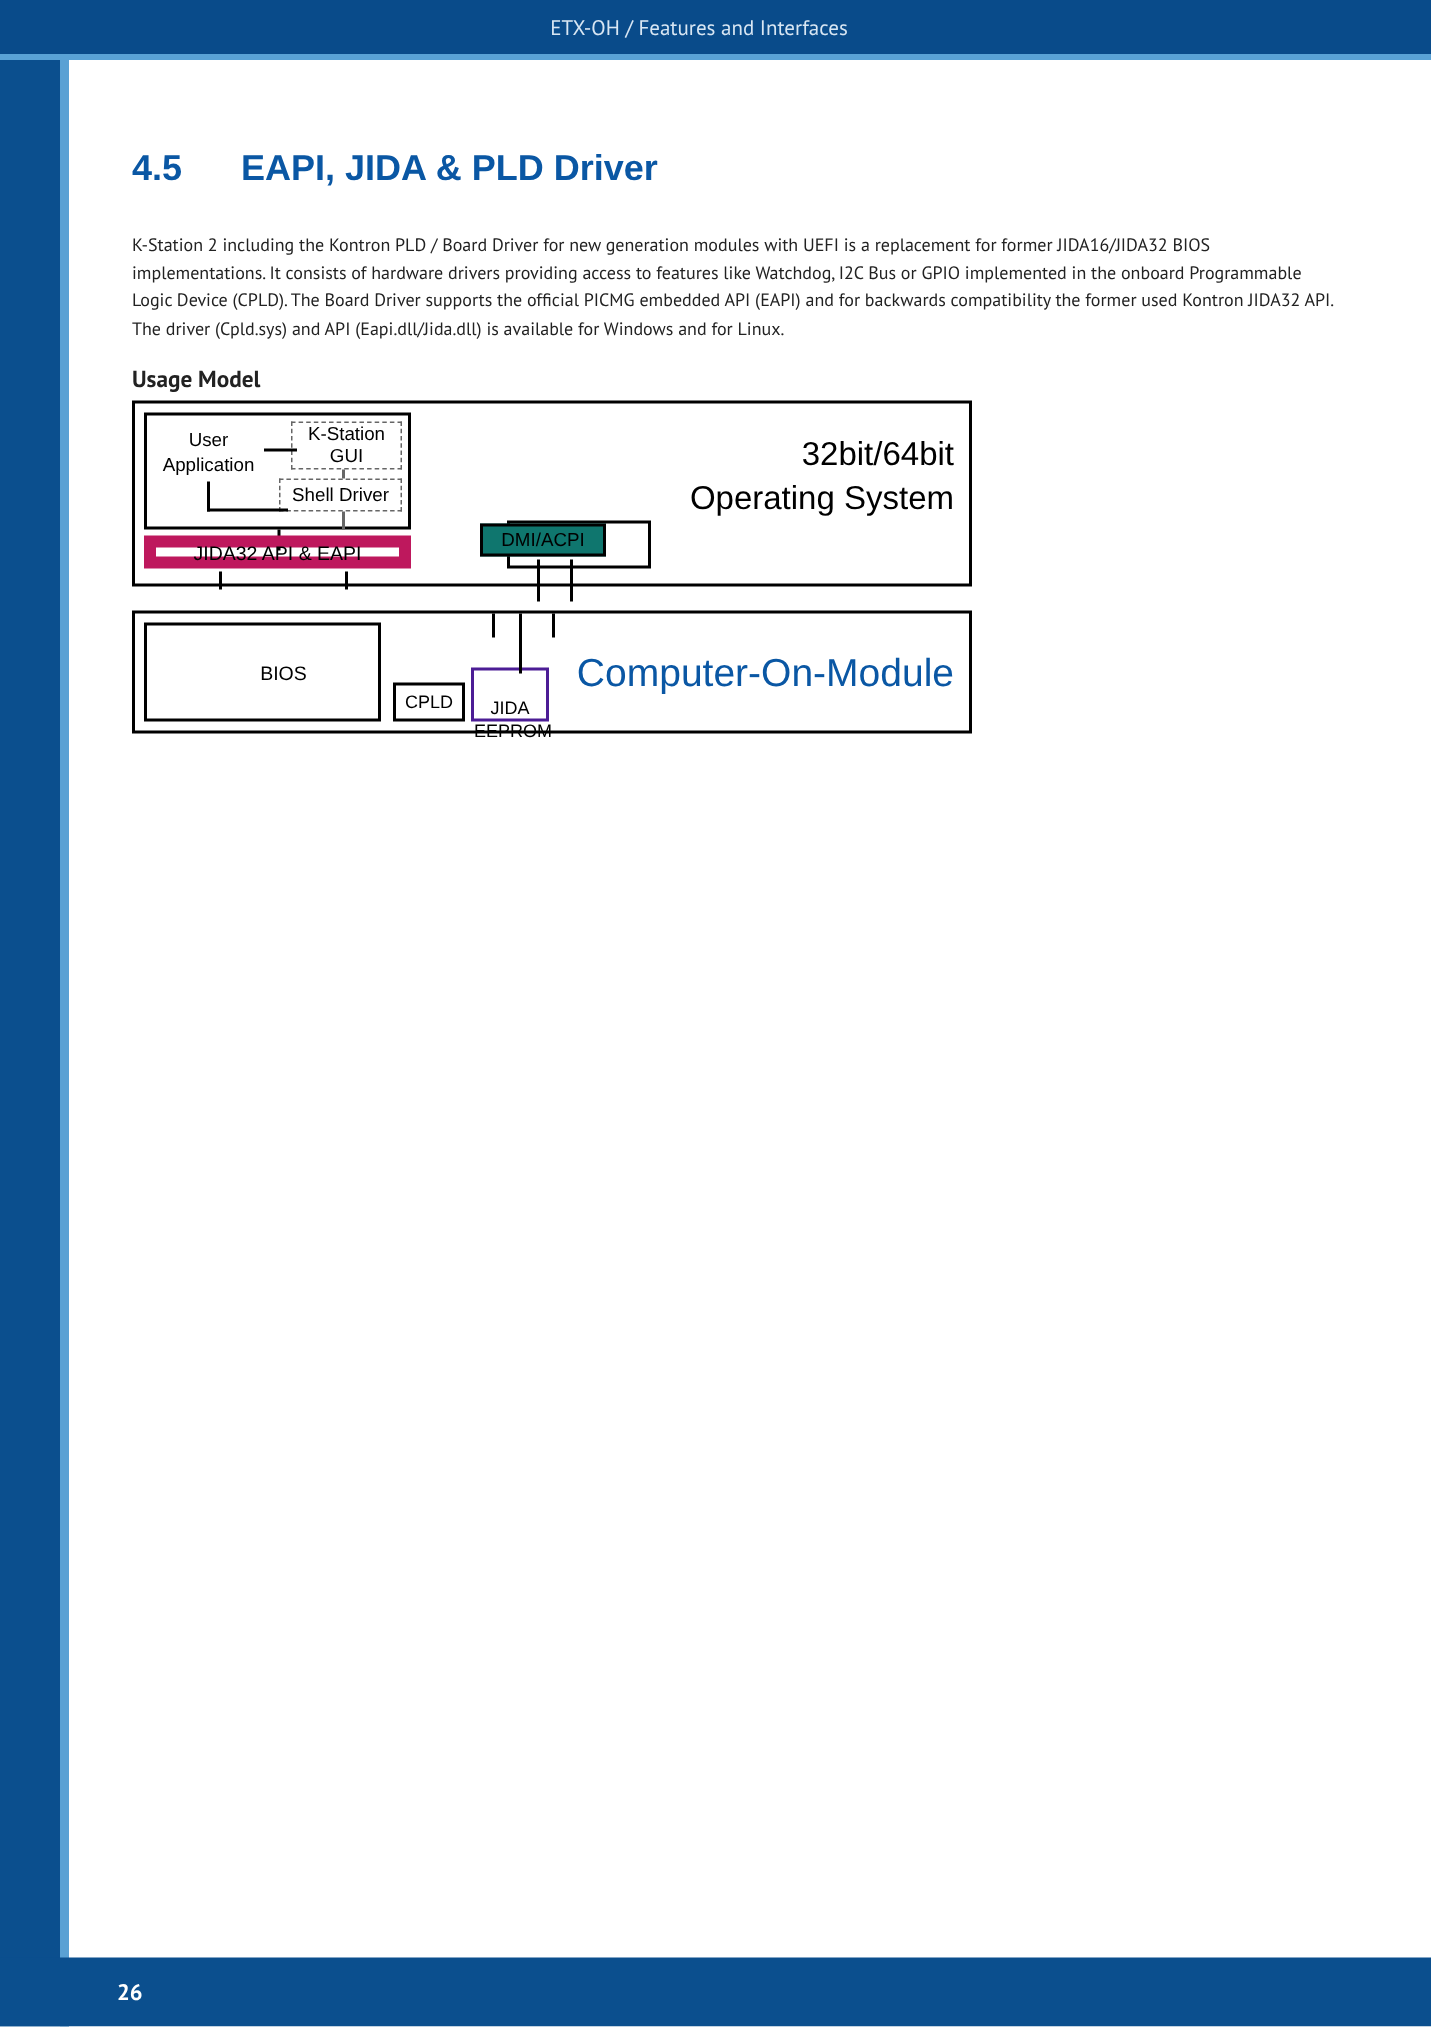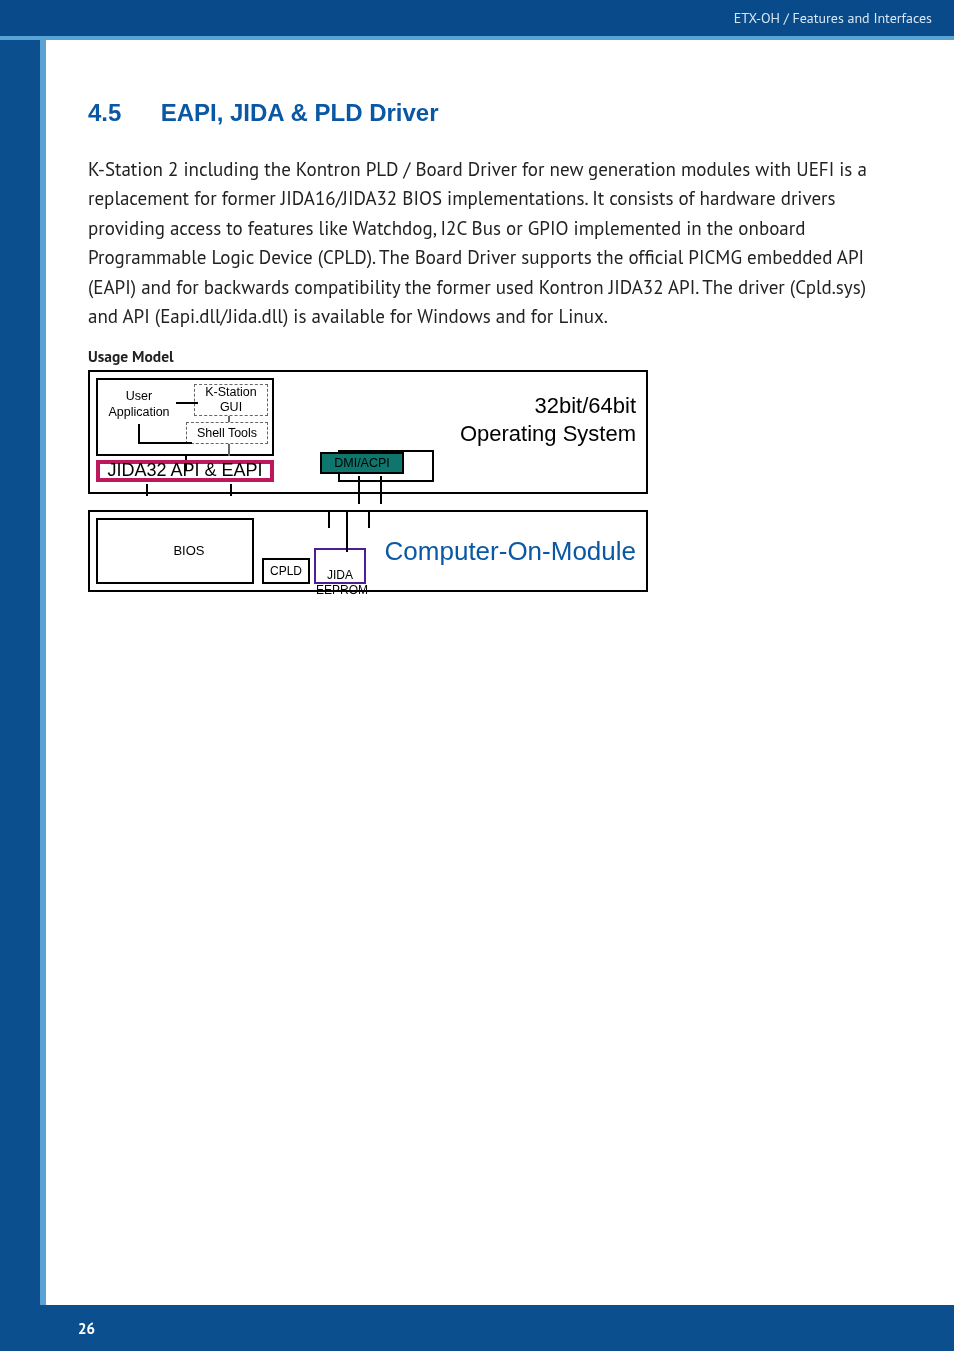--- a/index.html
+++ b/index.html
@@ -12,21 +12,21 @@
     overflow: hidden;
   }
   .header-bar {
     position: absolute;
     top: 0; left: 0; right: 0;
     height: 36px;
     background: #094b8a;
     color: #d8e6f3;
     font-size: 14px;
     display: flex;
-    justify-content: flex-end;
+    justify-content: center;
     align-items: center;
     padding-right: 22px;
   }
   .header-under {
     position: absolute;
     top: 36px; left: 0; right: 0;
     height: 4px;
     background: #59a2d6;
   }
   .left-spine {
@@ -51,21 +51,21 @@
   h2.section-title {
     color: #0a57a4;
     font-family: Arial, Helvetica, sans-serif;
     font-weight: 700;
     font-size: 24px;
     margin-bottom: 28px;
   }
   .sec-num { display: inline-block; width: 66px; }
   p.body {
     color: #222;
-    font-size: 19px;
+    font-size: 12px;
     line-height: 1.55;
     margin-bottom: 14px;
   }
   .subhead {
     font-weight: 700;
     color: #222;
     font-size: 15.5px;
     margin-top: 8px;
     margin-bottom: 4px;
   }
@@ -116,22 +116,22 @@
   .shelltools { right:4px; top:42px; width:82px; height:22px; }
   .conn-h1{position:absolute;left:78px;top:22px;width:22px;height:2px;background:#000;}
   .conn-v1{position:absolute;left:40px;top:44px;width:2px;height:20px;background:#000;}
   .conn-h2{position:absolute;left:40px;top:62px;width:54px;height:2px;background:#000;}
   .conn-v2{position:absolute;left:130px;top:36px;width:2px;height:6px;background:#666;}
   .conn-v3{position:absolute;left:130px;top:64px;width:2px;height:12px;background:#666;}
   .api-row{
     position:absolute;
     left:6px; top:88px;
     width:178px; height:22px;
-    border:4px solid #be185d;
-    font-size:18px;
+    border:8px solid #be185d;
+    font-size:13px;
     display:flex;align-items:center;justify-content:center;
   }
   .api-drop1{position:absolute;left:56px;top:112px;width:2px;height:12px;background:#000;}
   .api-drop2{position:absolute;left:140px;top:112px;width:2px;height:12px;background:#000;}
   .dmi {
     position:absolute;
     left:230px; top:80px;
     width:84px; height:22px;
     border:2px solid #000;
     font-size:12.5px;
@@ -235,21 +235,21 @@
 
   <p class="body">K-Station 2 including the Kontron PLD / Board Driver for new generation modules with UEFI is a replacement for former JIDA16/JIDA32 BIOS implementations. It consists of hardware drivers providing access to features like Watchdog, I2C Bus or GPIO implemented in the onboard Programmable Logic Device (CPLD). The Board Driver supports the official PICMG embedded API (EAPI) and for backwards compatibility the former used Kontron JIDA32 API. The driver (Cpld.sys) and API (Eapi.dll/Jida.dll) is available for Windows and for Linux.</p>
 
   <div class="subhead">Usage Model</div>
 
   <div class="diagram">
     <div class="os-block">
       <div class="left-stack">
         <div class="user-app">User Application</div>
         <div class="dashed-box kstation">K-Station GUI</div>
-        <div class="dashed-box shelltools">Shell Tools</div>
+        <div class="dashed-box shelltools">Shell Driver</div>
         <div class="conn-h1"></div>
         <div class="conn-v1"></div>
         <div class="conn-h2"></div>
         <div class="conn-v2"></div>
         <div class="conn-v3"></div>
       </div>
       <div class="api-row">JIDA32 API &amp; EAPI</div>
       <div class="api-drop1"></div>
       <div class="api-drop2"></div>
       <div class="dmi">DMI/ACPI</div>

